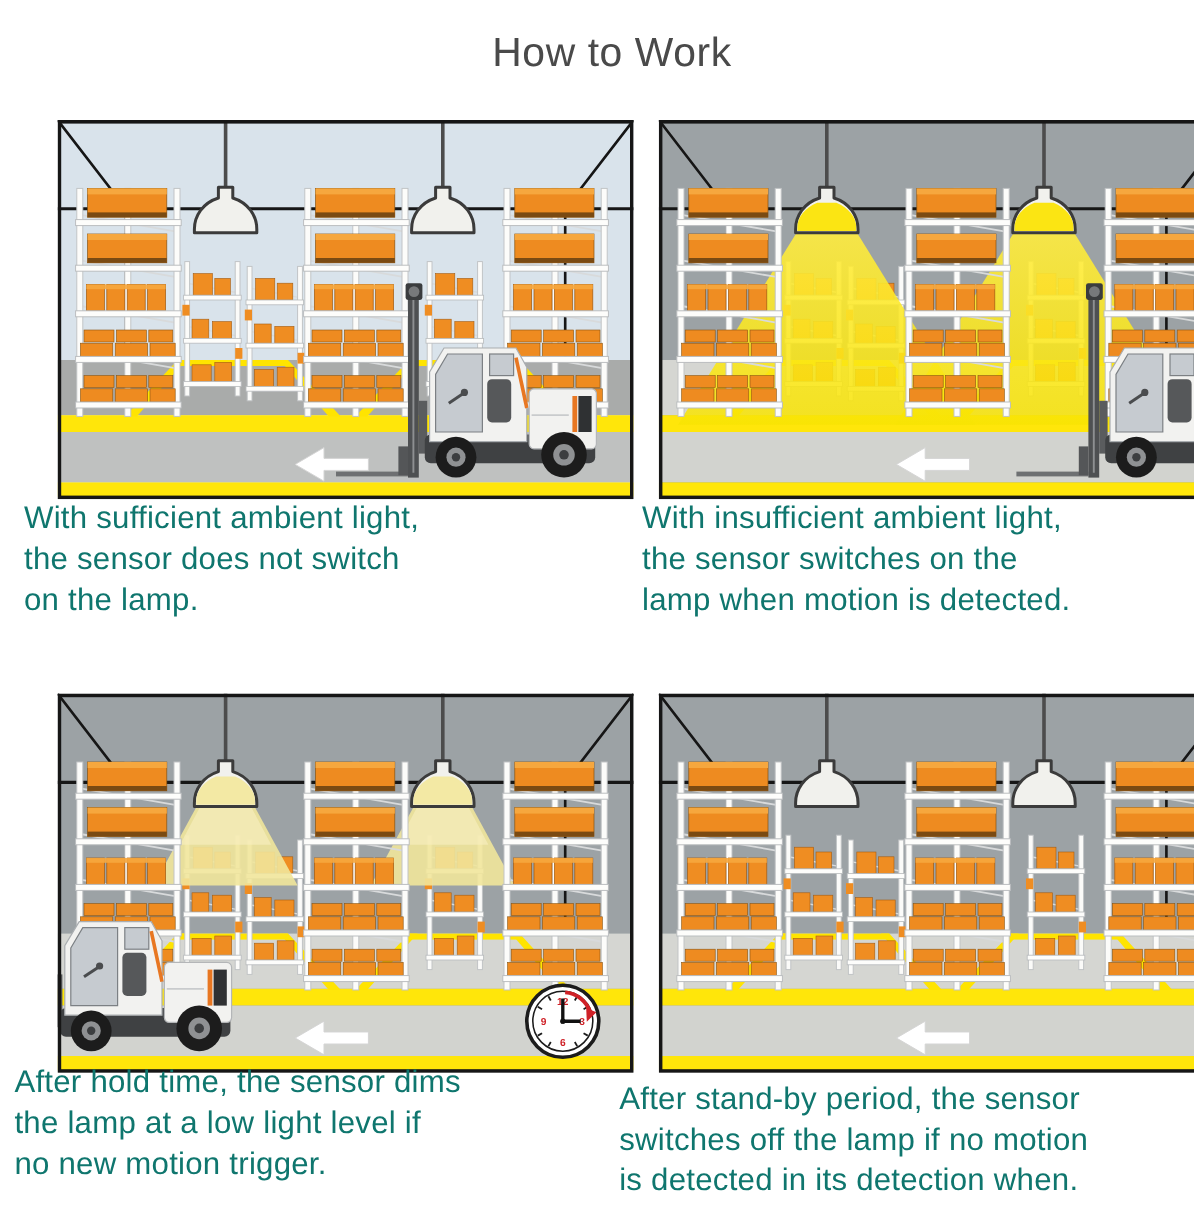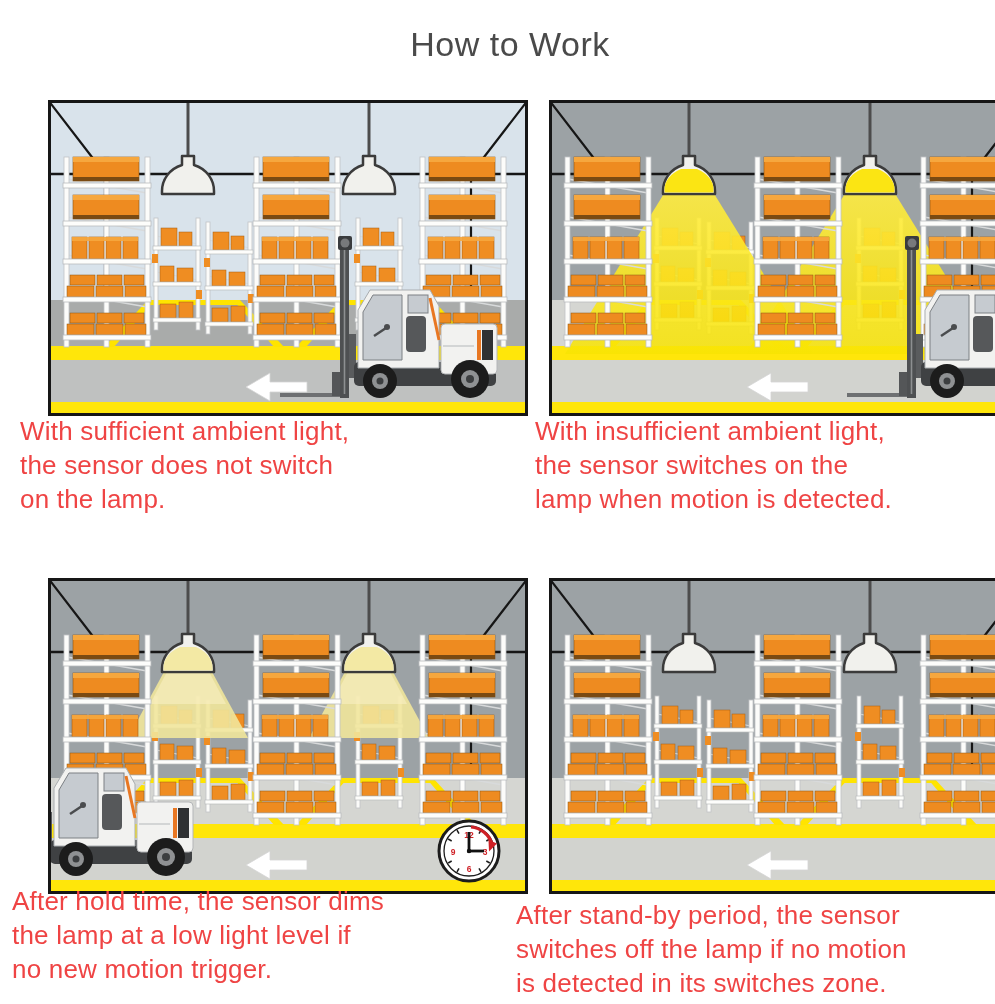--- a/index.html
+++ b/index.html
@@ -5,21 +5,21 @@
   html,body{margin:0;padding:0;background:#ffffff;}
   body{width:995px;height:1004px;position:relative;font-family:"Liberation Sans",sans-serif;overflow:hidden;}
   .page-title{position:absolute;top:2px;left:0;width:986px;text-align:center;
     font-size:34px;font-weight:400;color:#4a4a4a;letter-spacing:.5px;padding-left:17px;}
   .panel{position:absolute;width:480px;height:316px;}
   .panel svg{display:block;width:480px;height:316px;}
   #panel-0{left:8px;top:84px;}
   #panel-1{left:509px;top:84px;}
   #panel-2{left:8px;top:562px;}
   #panel-3{left:509px;top:562px;}
-  .caption{position:absolute;width:478px;font-size:26px;line-height:34px;color:#ef4444;
+  .caption{position:absolute;width:478px;font-size:26px;line-height:34px;color:#0f766e;
     white-space:pre-line;letter-spacing:.2px;}
   #caption-0{left:20px;top:414px;}
   #caption-1{left:535px;top:414px;}
   #caption-2{left:12px;top:884px;}
   #caption-3{left:516px;top:898px;}
   .wall{fill:var(--wall,#dce6ee);}
   .floorU{fill:var(--floorU,#a9abaa);}
   .road{fill:var(--road,#bfc1c0);}
   .stripe{fill:#ffe60a;}
   .lines{stroke:#161616;fill:none;}
@@ -257,13 +257,13 @@
 the sensor does not switch
 on the lamp.</figcaption>
 <figcaption class="caption" id="caption-1">With insufficient ambient light,
 the sensor switches on the
 lamp when motion is detected.</figcaption>
 <figcaption class="caption" id="caption-2">After hold time, the sensor dims
 the lamp at a low light level if
 no new motion trigger.</figcaption>
 <figcaption class="caption" id="caption-3">After stand-by period, the sensor
 switches off the lamp if no motion
-is detected in its switches zone.</figcaption>
+is detected in its detection when.</figcaption>
 
 </body></html>

